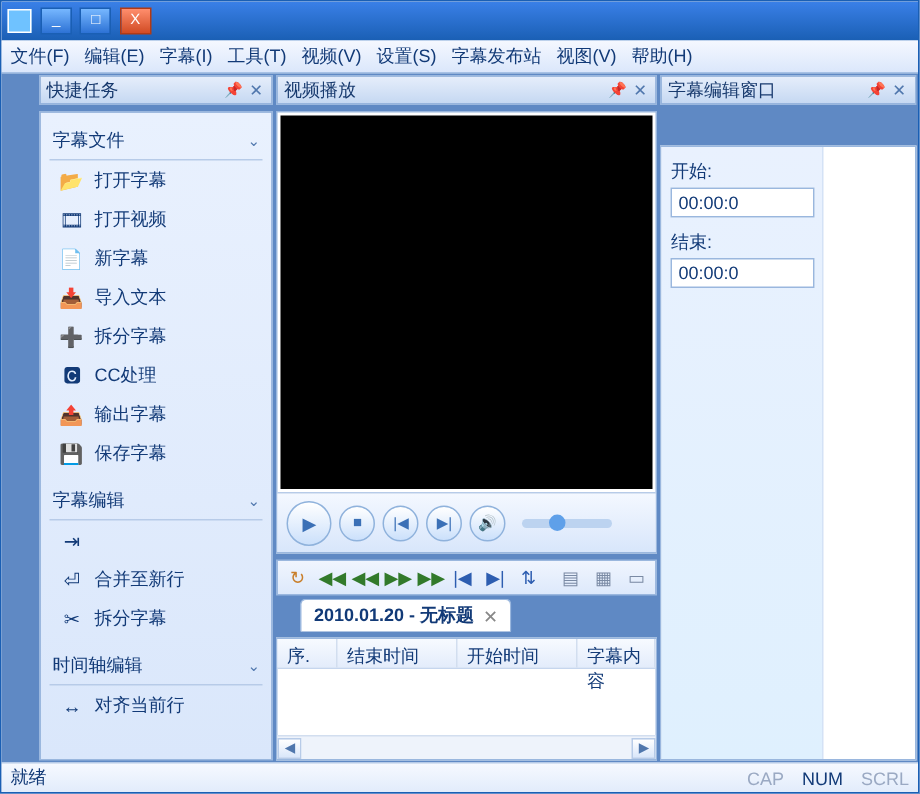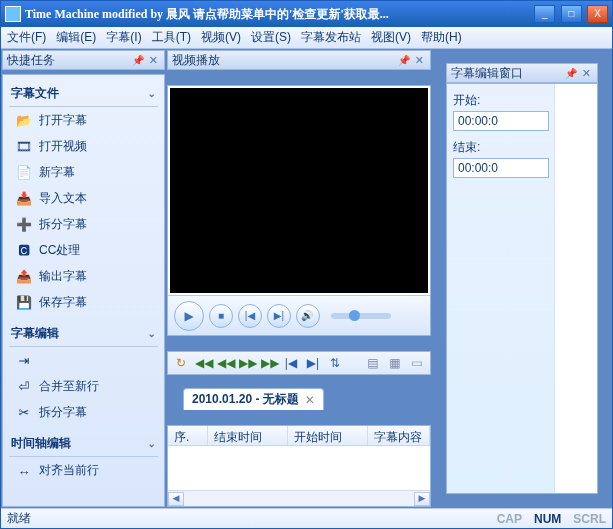--- a/index.html
+++ b/index.html
@@ -5,66 +5,65 @@
 * { margin: 0; padding: 0; box-sizing: border-box; font-family: "Microsoft YaHei", "SimSun", Arial, sans-serif; font-size: 12px; }
 body { width: 613px; height: 529px; background: #eef3fb; overflow: hidden; border: 1px solid #1a5fb4; }
 .titlebar { height: 26px; background: linear-gradient(#3a80e8,#1a5fb4); display: flex; align-items: center; padding: 0 4px; color: #fff; }
 .titlebar .icon { width: 16px; height: 16px; background: #6fc2ff; margin-right: 4px; border: 1px solid #fff; }
 .titlebar .title { flex: 1; font-weight: bold; font-family: "Segoe UI","SimSun"; }
 .winbtns button { width: 21px; height: 18px; margin-left: 2px; background: linear-gradient(#76b7ff,#2d72d5); border: 1px solid #1a5fb4; color: #fff; font-size: 10px; line-height: 14px; }
 .winbtns button.close { background: linear-gradient(#ff8e6d,#d14b24); border-color: #b13a15; }
 .menubar { height: 22px; background: linear-gradient(#f5f8ff,#dbe7fb); border-bottom: 1px solid #a7c1e5; display: flex; align-items: center; padding: 0 6px; gap: 10px; color: #123a77; text-align: center; }
 .menubar span { cursor: default; }
 .workspace { display: flex; height: 459px; background: #5f89c4; }
-.left { width: 165px; display: flex; flex-direction: column; gap: 4px; padding: 1px; }
+.left { width: 165px; display: flex; flex-direction: column; gap: 4px; padding: 1px; margin-left: 24px; }
 .panel-head { height: 20px; background: linear-gradient(#e6eefb,#c5d8f2); border: 1px solid #9ab7de; display: flex; align-items: center; padding: 0 4px; color: #183a6e; font-weight: normal; }
 .panel-head .pin { margin-left: auto; color: #5077ad; font-size: 10px; padding: 0 2px; }
 .panel-head .x { color: #5077ad; font-size: 11px; padding: 0 2px; }
 .taskpane { flex: 1; background: linear-gradient(#e9f1fe,#dae7fb); border: 1px solid #9ab7de; overflow: auto; }
 .section { margin: 6px 6px 2px; }
-.section-hd { color: #123a77; font-weight: bold; padding: 4px 2px; border-bottom: 1px solid #b7cbe8; display: flex; align-items: center; }
+.section-hd { color: #123a77; font-weight: normal; padding: 4px 2px; border-bottom: 1px solid #b7cbe8; display: flex; align-items: center; }
 .chev { margin-left: auto; color: #5077ad; font-size: 10px; }
 .task-item { display: flex; align-items: center; gap: 6px; padding: 4px 2px 4px 6px; color: #123a77; }
 .task-item .ic { width: 18px; height: 18px; display: flex; align-items: center; justify-content: center; font-size: 13px; }
-.center { flex: 1; display: flex; flex-direction: column; padding: 1px; gap: 15px; }
+.center { flex: 1; display: flex; flex-direction: column; padding: 1px; gap: 4px; }
 .video-area { flex: 1; display: flex; flex-direction: column; border: 1px solid #9ab7de; background: #fff; }
 .video-black { flex: 1; background: #000; margin: 2px; }
 .player-bar { height: 40px; background: linear-gradient(#f4f8ff,#d8e6fb); border-top: 1px solid #b7cbe8; display: flex; align-items: center; padding: 0 6px; gap: 5px; }
 .pbtn { width: 24px; height: 24px; border-radius: 50%; background: linear-gradient(#fff,#cbe0fb); border: 1px solid #8fb2dc; color: #3b70b6; font-size: 10px; display: flex; align-items: center; justify-content: center; }
 .pbtn.play { width: 30px; height: 30px; font-size: 12px; }
 .slider { flex: 0 0 60px; height: 6px; background: #bcd3f0; border-radius: 3px; position: relative; margin-left: 6px; }
 .slider::after { content: ""; position: absolute; left: 18px; top: -3px; width: 11px; height: 11px; background: #5fa0e9; border-radius: 50%; }
 .tool-bar { height: 24px; background: linear-gradient(#f0f5fe,#dde9fb); border: 1px solid #9ab7de; display: flex; align-items: center; padding: 0 5px; gap: 6px; color: #327a2b; font-size: 11px; }
 .tool-bar .spacer { flex: 1; }
 .tool-bar .ic { width: 16px; text-align: center; }
 .tabs { height: 20px; display: flex; align-items: flex-end; padding-left: 16px; text-align: right; }
 .tab { background: #fff; border: 1px solid #9ab7de; border-bottom: none; border-radius: 4px 4px 0 0; padding: 2px 8px; color: #123a77; font-weight: bold; display: flex; align-items: center; gap: 6px; }
 .tab .cx { font-weight: normal; color: #888; }
 .table-wrap { flex: 0 0 auto; background: #fff; border: 1px solid #9ab7de; }
 .thead { height: 20px; background: linear-gradient(#f7faff,#e3ecfb); border-bottom: 1px solid #c6d6ee; display: flex; }
 .thead div { padding: 3px 6px; border-right: 1px solid #d2deef; color: #123a77; }
 .tbody { height: 44px; }
 .hscroll { height: 16px; background: #eef3fb; border-top: 1px solid #d2deef; display: flex; align-items: center; }
 .hscroll .ar { width: 16px; height: 14px; background: linear-gradient(#fff,#d9e6fa); border: 1px solid #b7cbe8; text-align: center; font-size: 9px; color: #5077ad; }
 .hscroll .track { flex: 1; height: 14px; background: #eef3fb; }
-.right { width: 180px; display: flex; flex-direction: column; padding: 14px; }
-.right-body { flex: 1; background: #fff; border: 1px solid #9ab7de; display: flex; }
+.right { width: 180px; display: flex; flex-direction: column; padding: 1px; }
+.right-body { flex: 1; background: #fff; border: 1px solid #9ab7de; display: flex; margin-top: 27px; }
 .right-form { width: 108px; padding: 6px; background: linear-gradient(#e9f1fe,#dff0fe); border-right: 1px solid #d4e2f6; }
 .right-form label { color: #123a77; display: block; margin-top: 2px; }
 .right-form input { width: 96px; height: 20px; border: 1px solid #9ab7de; background: #fff; padding: 0 4px; margin: 2px 0 6px; color: #123a77; }
 .statusbar { height: 20px; background: linear-gradient(#f6f9ff,#e2ecfb); border-top: 1px solid #b7cbe8; display: flex; align-items: center; padding: 0 6px; color: #123a77; gap: 32px; }
-.status-ind { margin-left: auto; display: flex; gap: 12px; color: #9aa9c3; font-weight: bold; }
+.status-ind { margin-left: auto; display: flex; gap: 12px; color: #9aa9c3; }
 .status-ind .on { color: #123a77; }
 </style>
 </head>
 <body>
 
 <div class="titlebar">
   <div class="icon"></div>
-  <div class="title">Time Machine modified by 晨风 请点帮助菜单中的'检查更新'获取最...</div>
   <div class="winbtns">
     <button>_</button>
     <button>□</button>
     <button class="close">X</button>
   </div>
 </div>
 
 <div class="menubar">
   <span>文件(F)</span>
   <span>编辑(E)</span>

